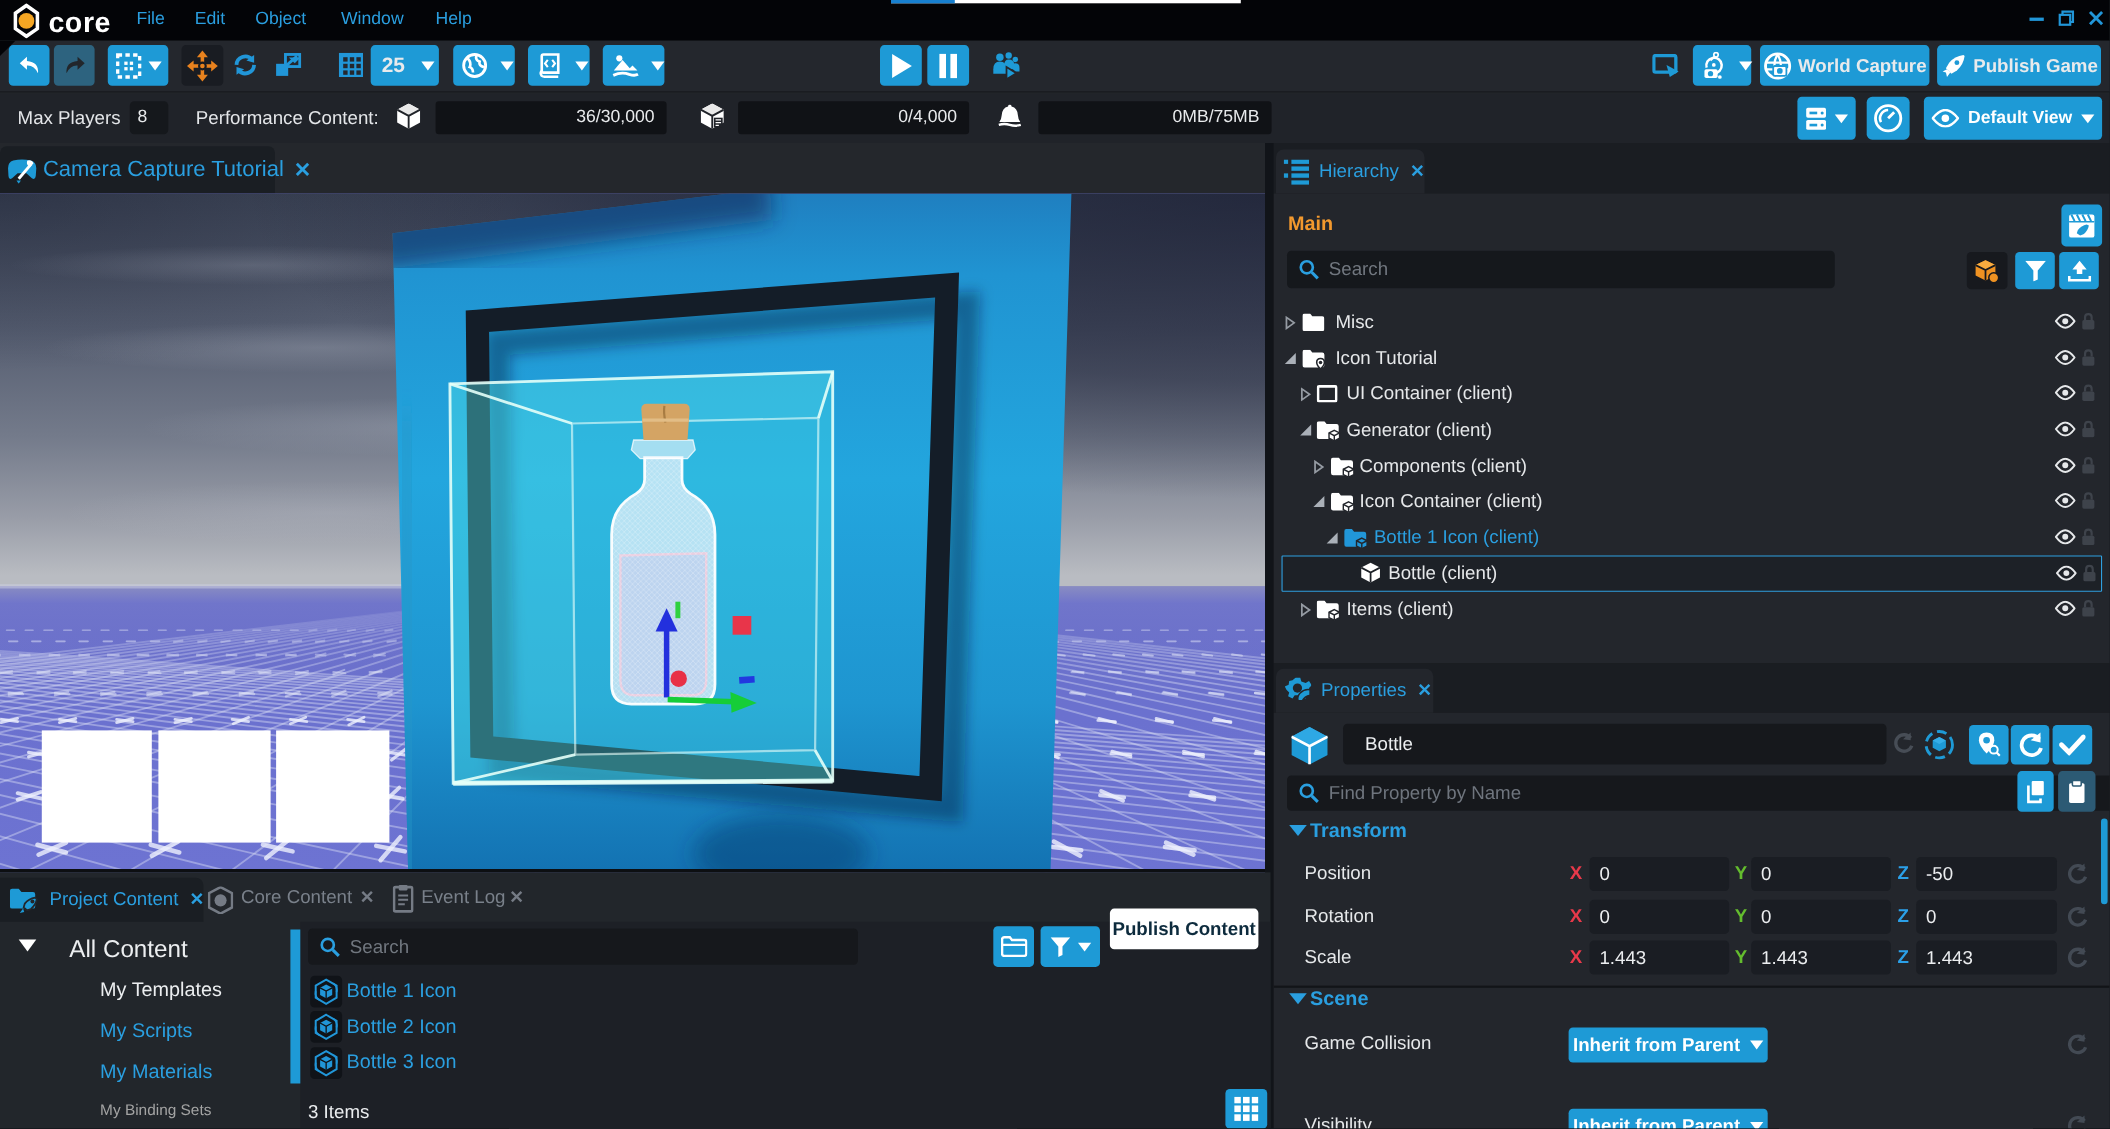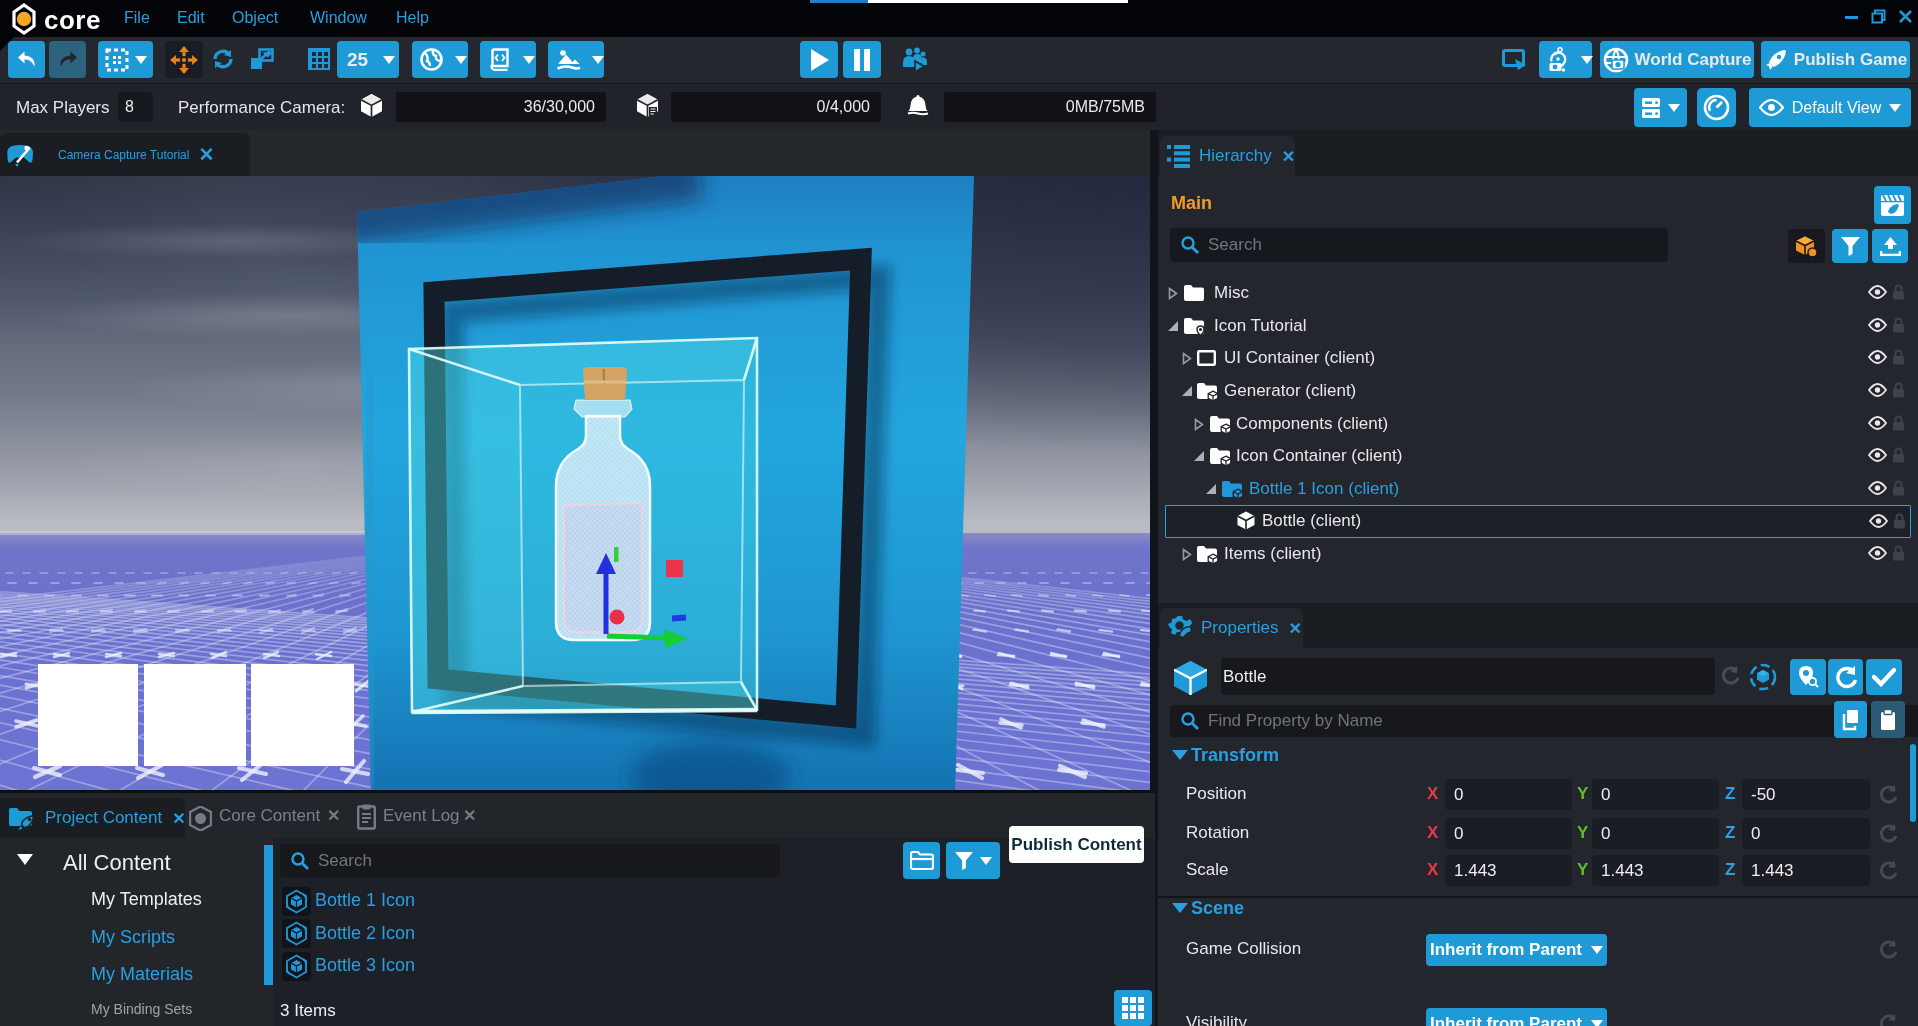--- a/index.html
+++ b/index.html
@@ -259,21 +259,21 @@
         <path d="M6 15 L2 17 L5 18 L6 22 L9 18 Z" fill="#fff"></path>
         <circle cx="15" cy="9" r="2.2" fill="#1e9ad6"></circle>
       </svg>
       <span>Publish Game</span>
     </div>
   </div>
 
   <div id="statusbar">
     <div class="lbl" style="left:16px">Max Players</div>
     <div class="ibox" style="left:118px;top:7px;width:35px;height:30px;font-size:16px;color:#e8eaec;display:flex;align-items:center;padding-left:7px;position:absolute">8</div>
-    <div class="lbl" style="left:178px">Performance Camera:</div>
+    <div class="lbl" style="left:178px">Performance Content:</div>
 
     <svg class="abs" style="left:361px;top:9px" width="21" height="23" viewBox="0 0 21 23">
       <path d="M10.5 0 L21 5.7 L21 17.3 L10.5 23 L0 17.3 L0 5.7 Z" fill="#fff"></path>
       <path d="M10.5 0 L21 5.7 L10.5 11.4 L0 5.7 Z" fill="#e9e9e9"></path>
       <path d="M10.5 11.4 L10.5 23 M0 5.7 L10.5 11.4 L21 5.7" stroke="#202329" stroke-width="1.7" fill="none"></path>
     </svg>
     <div class="pbar" style="left:396px;width:210px">36/30,000</div>
 
     <svg class="abs" style="left:637px;top:9px" width="21" height="23" viewBox="0 0 21 23">
       <path d="M10.5 0 L21 5.7 L21 17.3 L10.5 23 L0 17.3 L0 5.7 Z" fill="#fff"></path>
@@ -303,39 +303,39 @@
     </div>
 
     <div class="btn" style="left:1697px;top:3px;width:39px;height:39px;border-radius:5px">
       <svg width="27" height="27" viewBox="0 0 27 27">
         <circle cx="13.5" cy="13.5" r="11.5" fill="none" stroke="#fff" stroke-width="2.6"></circle>
         <path d="M13.5 13.5 L19 8" stroke="#fff" stroke-width="2.6"></path>
         <path d="M7 17 A 7.5 7.5 0 0 1 13.5 6" fill="none" stroke="#fff" stroke-width="2.4"></path>
       </svg>
     </div>
 
-    <div class="btn" style="left:1749px;top:3px;width:162px;height:39px;font-weight:normal;font-size:16px;gap:8px">
+    <div class="btn" style="left:1749px;top:3px;width:162px;height:39px;font-weight:bold;font-size:16px;gap:8px">
       <svg width="25" height="17" viewBox="0 0 25 17">
         <path d="M1 8.5 Q7 1 12.5 1 Q18 1 24 8.5 Q18 16 12.5 16 Q7 16 1 8.5 Z" fill="none" stroke="#fff" stroke-width="2.2"></path>
         <circle cx="12.5" cy="8.5" r="3.4" fill="#fff"></circle>
       </svg>
       <span>Default View</span>
       <div class="caret" style="border-left-width:6px;border-right-width:6px;border-top-width:8px"></div>
     </div>
   </div>
 
   <div id="vp-tabs">
     <div id="vp-tab">
       <svg style="margin-left:7px" width="27" height="24" viewBox="0 0 27 24">
         <path d="M5 3 Q13 1 21 3 Q26 4.5 26 10 L25.5 17 Q25 21 22 19 L17 14.5 L9 14.5 L4 19 Q1 21 0.7 17 L0.3 10 Q0.3 4.5 5 3 Z" fill="#1e9ad6"></path>
         <path d="M21.5 6 L10 19.5" stroke="#fff" stroke-width="2.6"></path>
         <path d="M18 3 Q22 2 23.5 5.5 L20.5 8.5 Q17 7.5 17.5 4 Z" fill="#fff"></path>
         <path d="M8 21 L12 21 L10 24 Z" fill="#1e9ad6"></path>
       </svg>
-      <span class="tabtext" style="margin-left:24px;font-size:12px">Camera Capture Tutorial</span>
+      <span class="tabtext" style="margin-left:5px;font-size:20px">Camera Capture Tutorial</span>
       <span class="x" style="margin-left:9px;color:#2a9fe0;font-size:19px">✕</span>
     </div>
   </div>
   <div id="scene">
 
     <div class="abs" style="left:0;top:0;width:1155px;height:358px;background:linear-gradient(180deg,#3f4759 0%,#555d70 34%,#747b8b 62%,#989ca7 82%,#b9bcc2 97%)"></div>
 
     <div class="abs" style="left:0;top:0;width:1155px;height:358px;background:radial-gradient(130% 125% at 100% 0%,rgba(25,29,50,0.72) 0%,rgba(25,29,50,0.45) 38%,rgba(25,29,50,0) 62%)"></div>
     <div class="abs" style="left:0;top:0;width:1155px;height:358px;background:radial-gradient(90% 100% at 0% 0%,rgba(22,27,45,0.4) 0%,rgba(22,27,45,0) 45%)"></div>
 
@@ -1191,21 +1191,21 @@
 
     <div class="abs" style="left:0;top:518px;width:760px;height:378px;background:#23262c">
 
       <svg class="abs" style="left:16px;top:13px" width="33" height="34" viewBox="0 0 33 34">
         <path d="M16.5 0 L33 8.7 L33 25.3 L16.5 34 L0 25.3 L0 8.7 Z" fill="#1e9ad6"></path>
         <path d="M16.5 0 L33 8.7 L16.5 17.4 L0 8.7 Z" fill="#2ea8e4"></path>
         <path d="M16.5 17.4 L16.5 34 M0 8.7 L16.5 17.4 L33 8.7" stroke="#fff" stroke-width="2.4" fill="none"></path>
       </svg>
 
       <div class="ibox" style="left:63px;top:10px;width:494px;height:37px;display:flex;align-items:center;background:#16181c">
-        <span style="margin-left:2px;font-size:17px;color:#eceef0">Bottle</span>
+        <span style="margin-left:20px;font-size:17px;color:#eceef0">Bottle</span>
       </div>
 
       <svg class="abs" style="left:563px;top:17px" width="19" height="22" viewBox="0 0 19 22">
         <path d="M16 6 A 7.5 7.5 0 1 0 17 13" fill="none" stroke="#474d56" stroke-width="3"></path>
         <path d="M16 1 L16 8 L9 7 Z" fill="#474d56"></path>
       </svg>
 
       <svg class="abs" style="left:591px;top:15px" width="28" height="28" viewBox="0 0 28 28">
         <circle cx="14" cy="14" r="12" fill="none" stroke="#1e9ad6" stroke-width="2.6" stroke-dasharray="9 4.5"></circle>
         <path d="M14 7 L20 10.2 L20 16.8 L14 20 L8 16.8 L8 10.2 Z" fill="#1e9ad6"></path>

